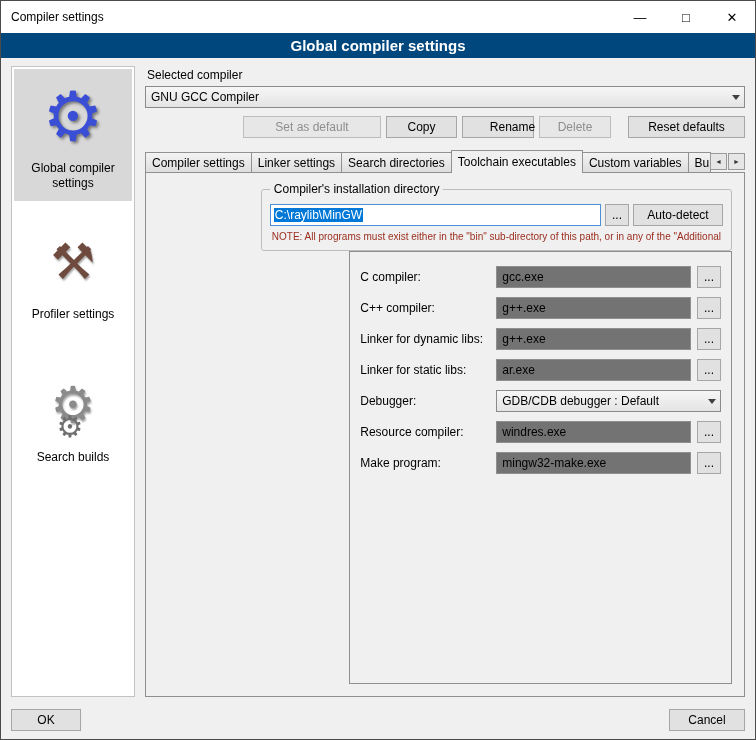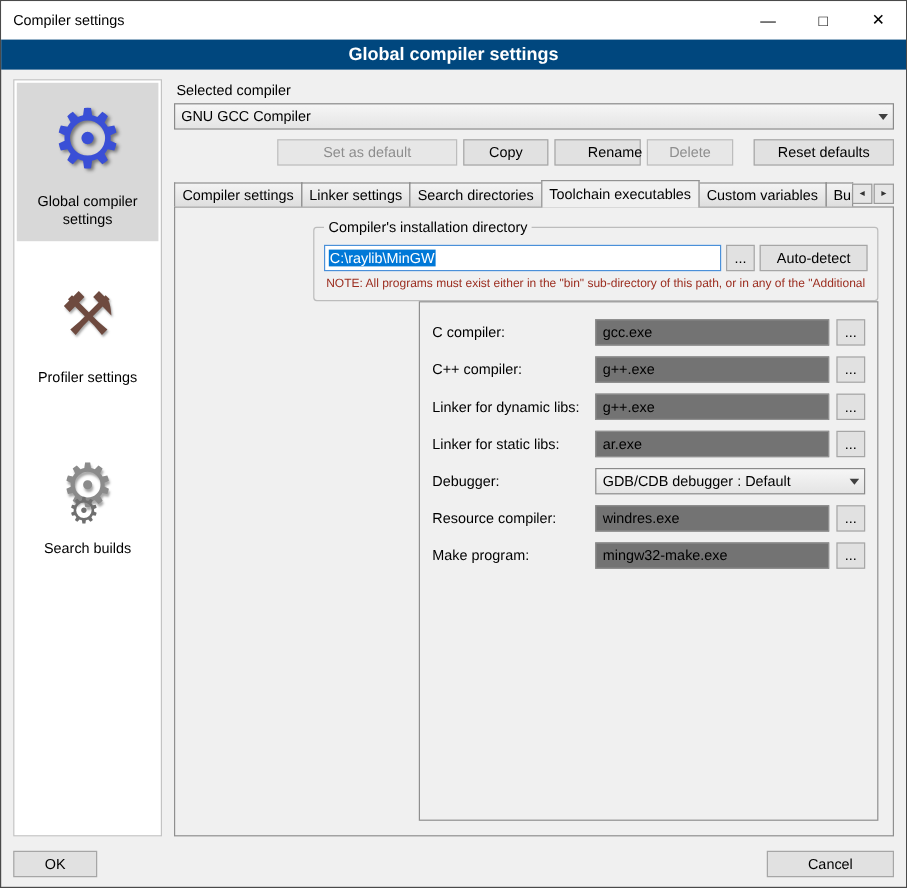--- a/index.html
+++ b/index.html
@@ -40,21 +40,21 @@
   .combo .val{flex:1;white-space:nowrap;overflow:hidden;}
   .combo .chev-box{width:17px;height:100%;display:flex;align-items:center;justify-content:center;}
   .tri-down{width:0;height:0;border-left:4px solid transparent;border-right:4px solid transparent;
     border-top:5px solid #404040;}
   
   .btn{height:22px;background:#e1e1e1;border:1px solid #a6a6a6;font-size:12px;
     display:inline-flex;align-items:center;justify-content:center;padding:0 8px;
     font-family:inherit;cursor:default;white-space:nowrap;}
   .btn.disabled{color:#8e8e8e;background:#e7e7e7;border-color:#bdbdbd;}
   .actions{display:flex;gap:5px;margin-top:8px;justify-content:flex-end;align-items:center;}
-  .w-setdef{width:150px;}.w-copy{width:71px;}.w-rename{width:72px;padding-left:37px;}.w-del{width:72px;}
+  .w-setdef{width:138px;}.w-copy{width:71px;}.w-rename{width:72px;padding-left:37px;}.w-del{width:72px;}
   .w-reset{width:117px;margin-left:12px;}
   
   .tabs{display:flex;align-items:flex-end;margin-top:12px;position:relative;z-index:2;}
   .tab{height:20px;padding:0 6px;border:1px solid #919191;border-bottom:none;
     background:linear-gradient(#f3f3f3,#dedede);display:flex;align-items:center;
     margin-right:-1px;white-space:nowrap;flex-shrink:0;cursor:default;}
   .tab.active{height:23px;background:#f0f0f0;position:relative;z-index:3;margin-bottom:-1px;
     padding-bottom:1px;}
   .tab.clip{flex-shrink:1;min-width:0;overflow:hidden;}
   .tab-scroll{margin-left:auto;display:flex;gap:1px;margin-bottom:2px;flex-shrink:0;}
@@ -77,21 +77,21 @@
   
   .subtabs{display:flex;align-items:flex-end;margin-top:14px;position:relative;z-index:2;}
   .sub-panel{flex:1;border:1px solid #8f8f8f;background:#f0f0f0;padding:14px 10px;
     display:flex;flex-direction:column;gap:9px;min-height:0;position:relative;z-index:1;}
   .field-row{display:grid;grid-template-columns:130px 1fr 24px;gap:6px;align-items:center;flex-shrink:0;}
   .field-input{border:1px solid #8f8f8f;background:#737373;height:22px;display:flex;
     align-items:center;padding:0 5px;cursor:text;white-space:nowrap;overflow:hidden;}
   .field-combo{grid-column:2/4;gap:44px;}
   
   .footer{display:flex;justify-content:space-between;gap:9px;padding:6px 10px 8px;align-items:center;flex-shrink:0;}
-  .w-ok{width:70px;}.w-cancel{width:106px;}
+  .w-ok{width:70px;}.w-cancel{width:76px;}
 </style>
 </head>
 <body>
 
 <div class="window">
 
   <div class="titlebar">
     <span class="title-text">Compiler settings</span>
     <div class="win-controls">
       <div class="win-btn">

